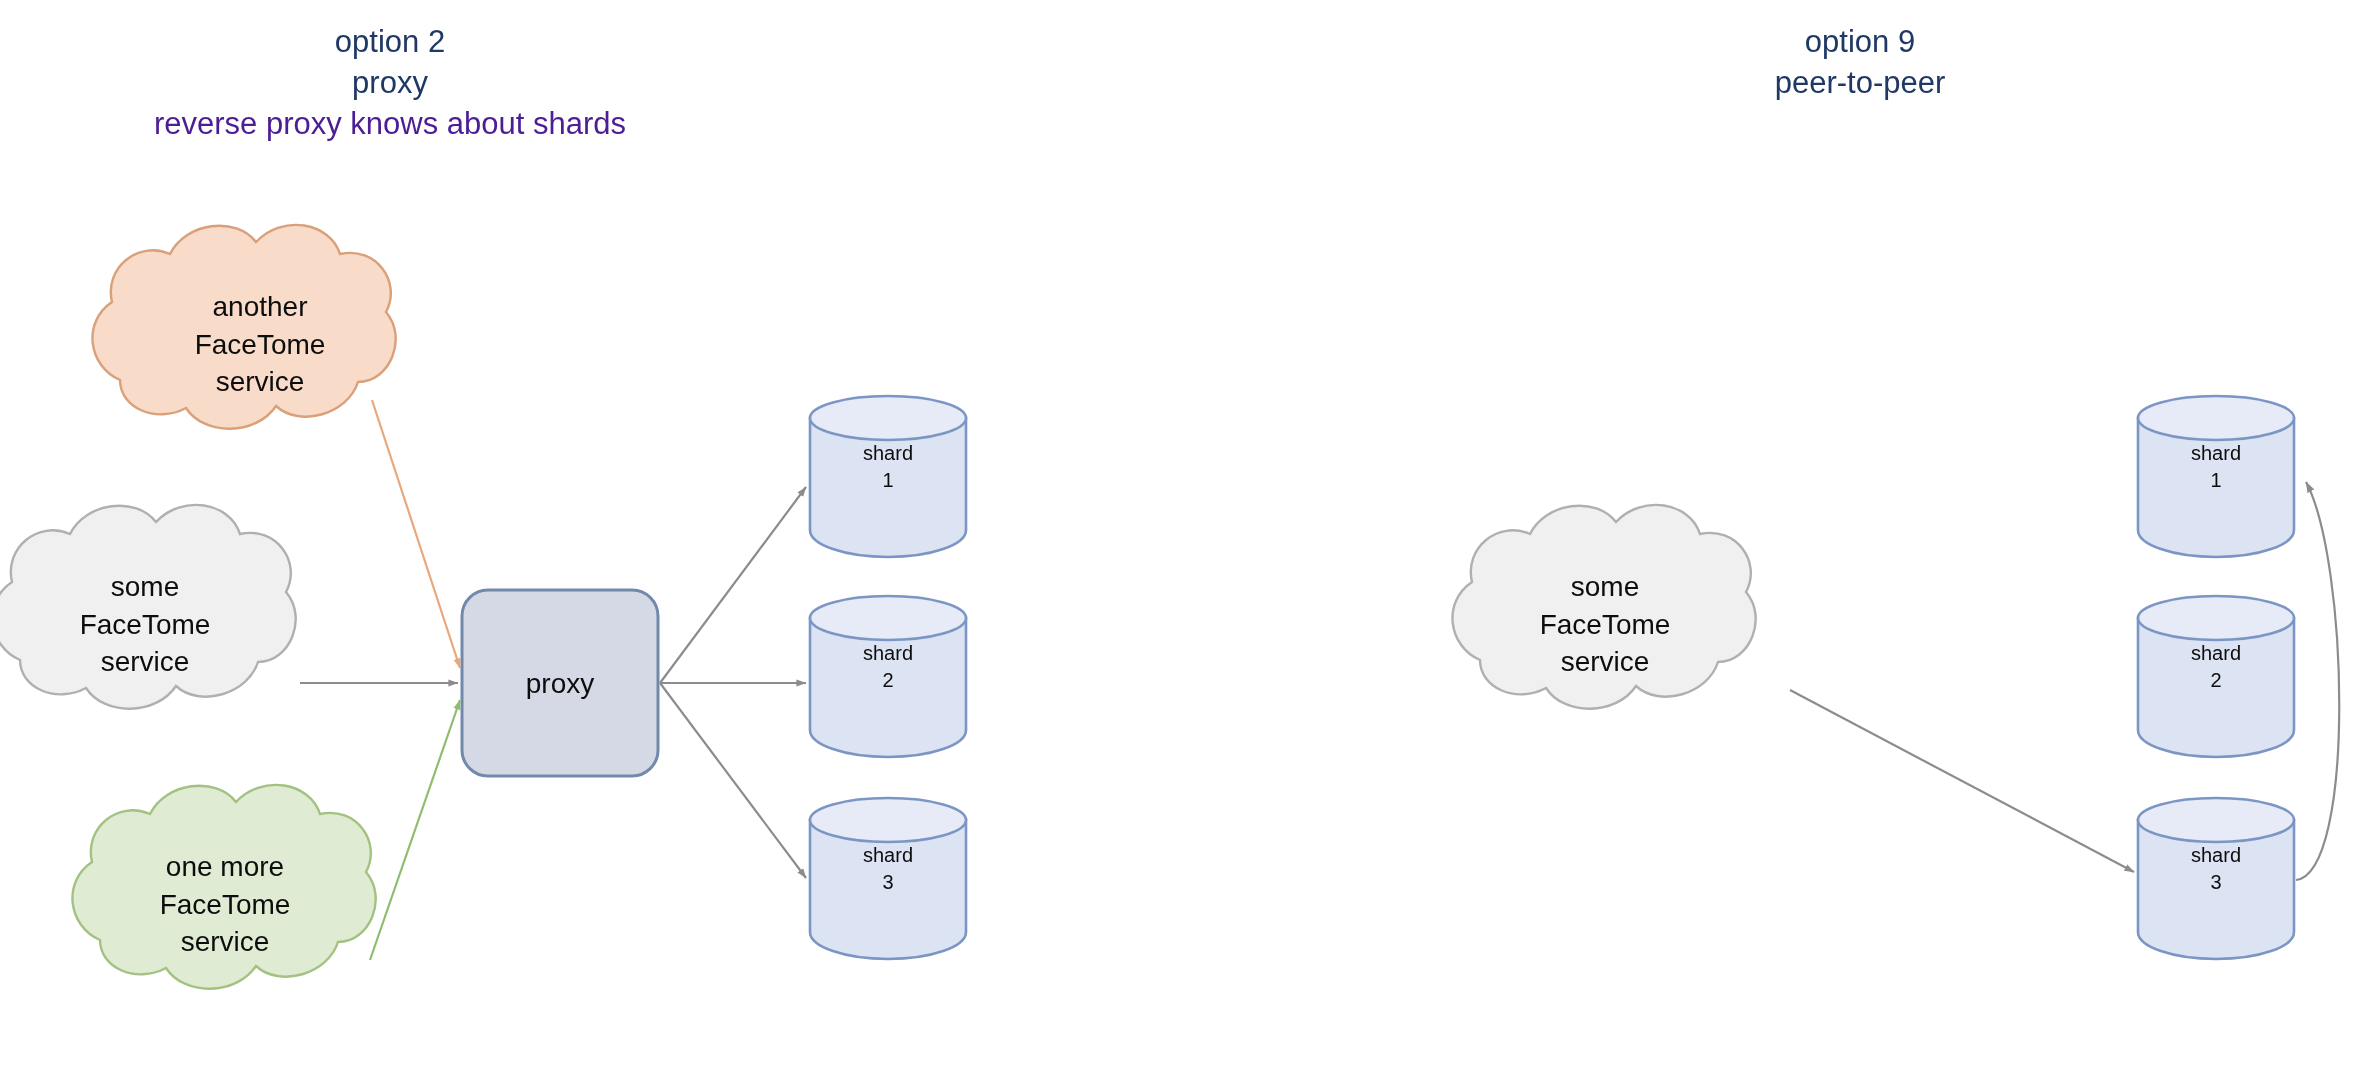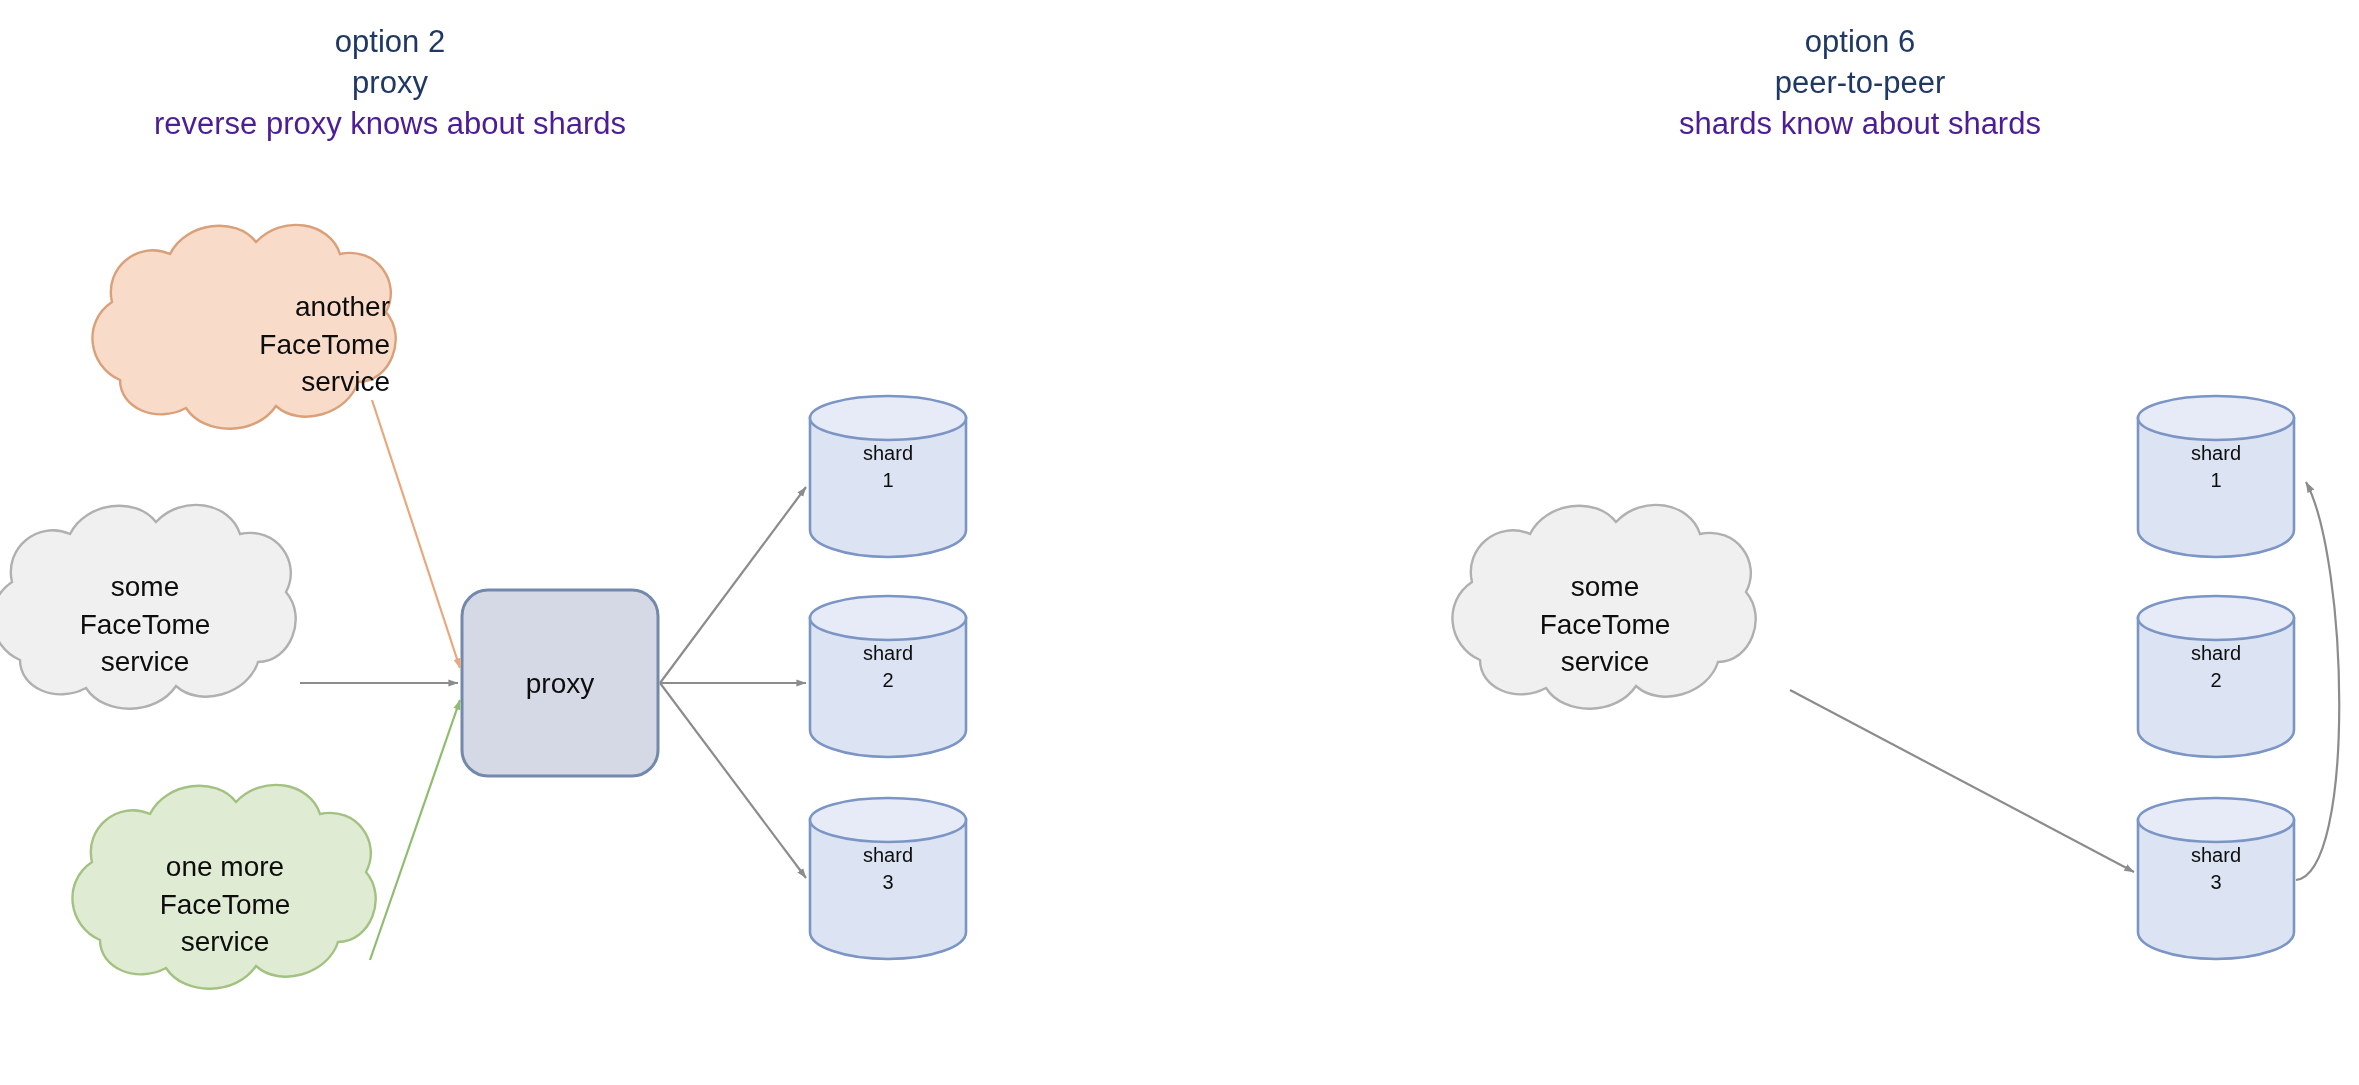--- a/index.html
+++ b/index.html
@@ -68,23 +68,22 @@
 
 <div id="canvas">
 
   <div class="panel-heading" id="heading-option2">
     <div class="heading-accent">option 2</div>
     <div class="heading-accent">proxy</div>
     <div class="heading-sub">reverse proxy knows about shards</div>
   </div>
 
   <div class="panel-heading" id="heading-option3">
-    <div class="heading-accent">option 6</div>
+    <div class="heading-accent">option 9</div>
     <div class="heading-accent">peer-to-peer</div>
-    <div class="heading-sub">shards know about shards</div>
   </div>
 
   <svg id="wires" viewBox="0 0 2359 1085" xmlns="http://www.w3.org/2000/svg">
     <defs>
       <marker id="arrow-gray" markerWidth="11" markerHeight="11" refX="9.6" refY="4" orient="auto" markerUnits="userSpaceOnUse">
         <path d="M0,0.4 L10,4 L0,7.6 z" fill="#8c8c8c"></path>
       </marker>
       <marker id="arrow-orange" markerWidth="11" markerHeight="11" refX="9.6" refY="4" orient="auto" markerUnits="userSpaceOnUse">
         <path d="M0,0.4 L10,4 L0,7.6 z" fill="#e8a87c"></path>
       </marker>
@@ -197,21 +196,21 @@
     <g>
       <path d="M 2138,820 L 2138,932 A 52,18 0 0 0 2294,932 L 2294,820 Z" fill="#dce3f3" stroke="#7b95c4" stroke-width="2.6"></path>
       <ellipse cx="2216" cy="820" rx="78" ry="22" fill="#e6ebf7" stroke="#7b95c4" stroke-width="2.6"></ellipse>
     </g>
 
     <line x1="1790" y1="690" x2="2134" y2="872" stroke="#8c8c8c" stroke-width="2.2" marker-end="url(#arrow-gray)"></line>
 
     <path d="M 2296,880 C 2356,872 2348,560 2306,482" fill="none" stroke="#8c8c8c" stroke-width="2.2" marker-end="url(#arrow-gray-curve)"></path>
   </svg>
 
-  <div class="node-label cloud-label" style="left:150px; top:288px; width:240px;text-align:right;">
+  <div class="node-label cloud-label" style="left:140px; top:288px; width:240px;">
     <div>another</div>
     <div>FaceTome</div>
     <div>service</div>
   </div>
 
   <div class="node-label cloud-label" style="left:20px; top:568px; width:250px;">
     <div>some</div>
     <div>FaceTome</div>
     <div>service</div>
   </div>

